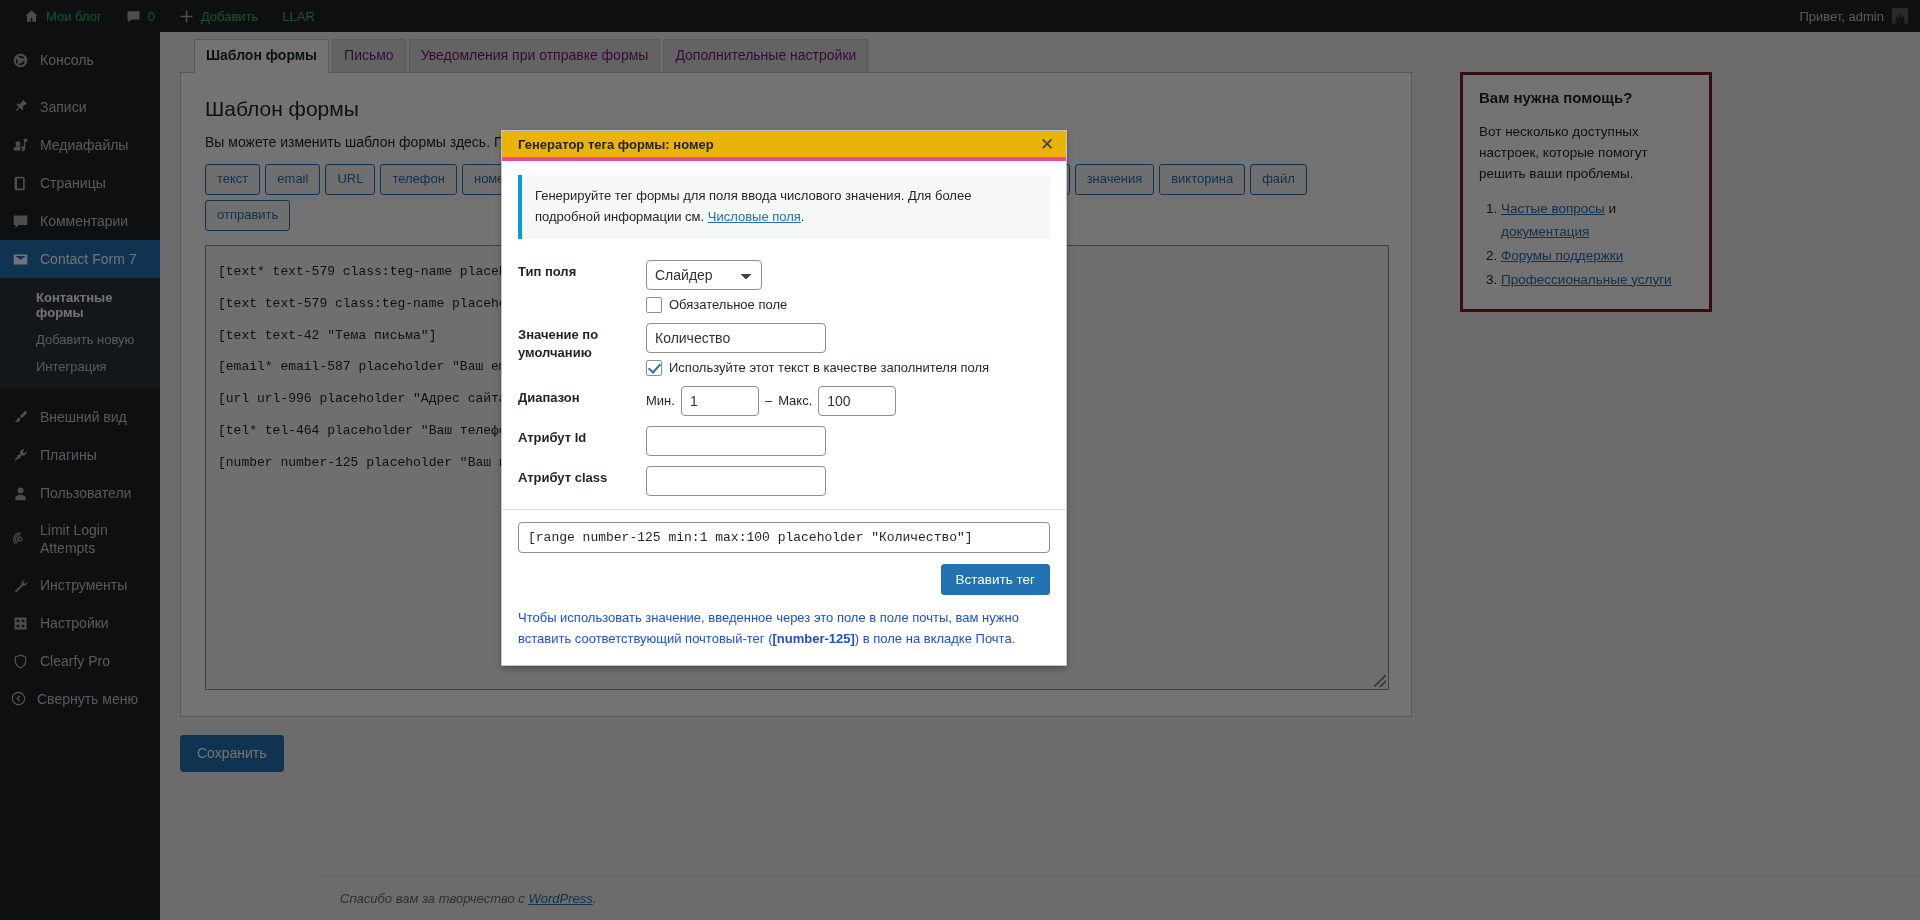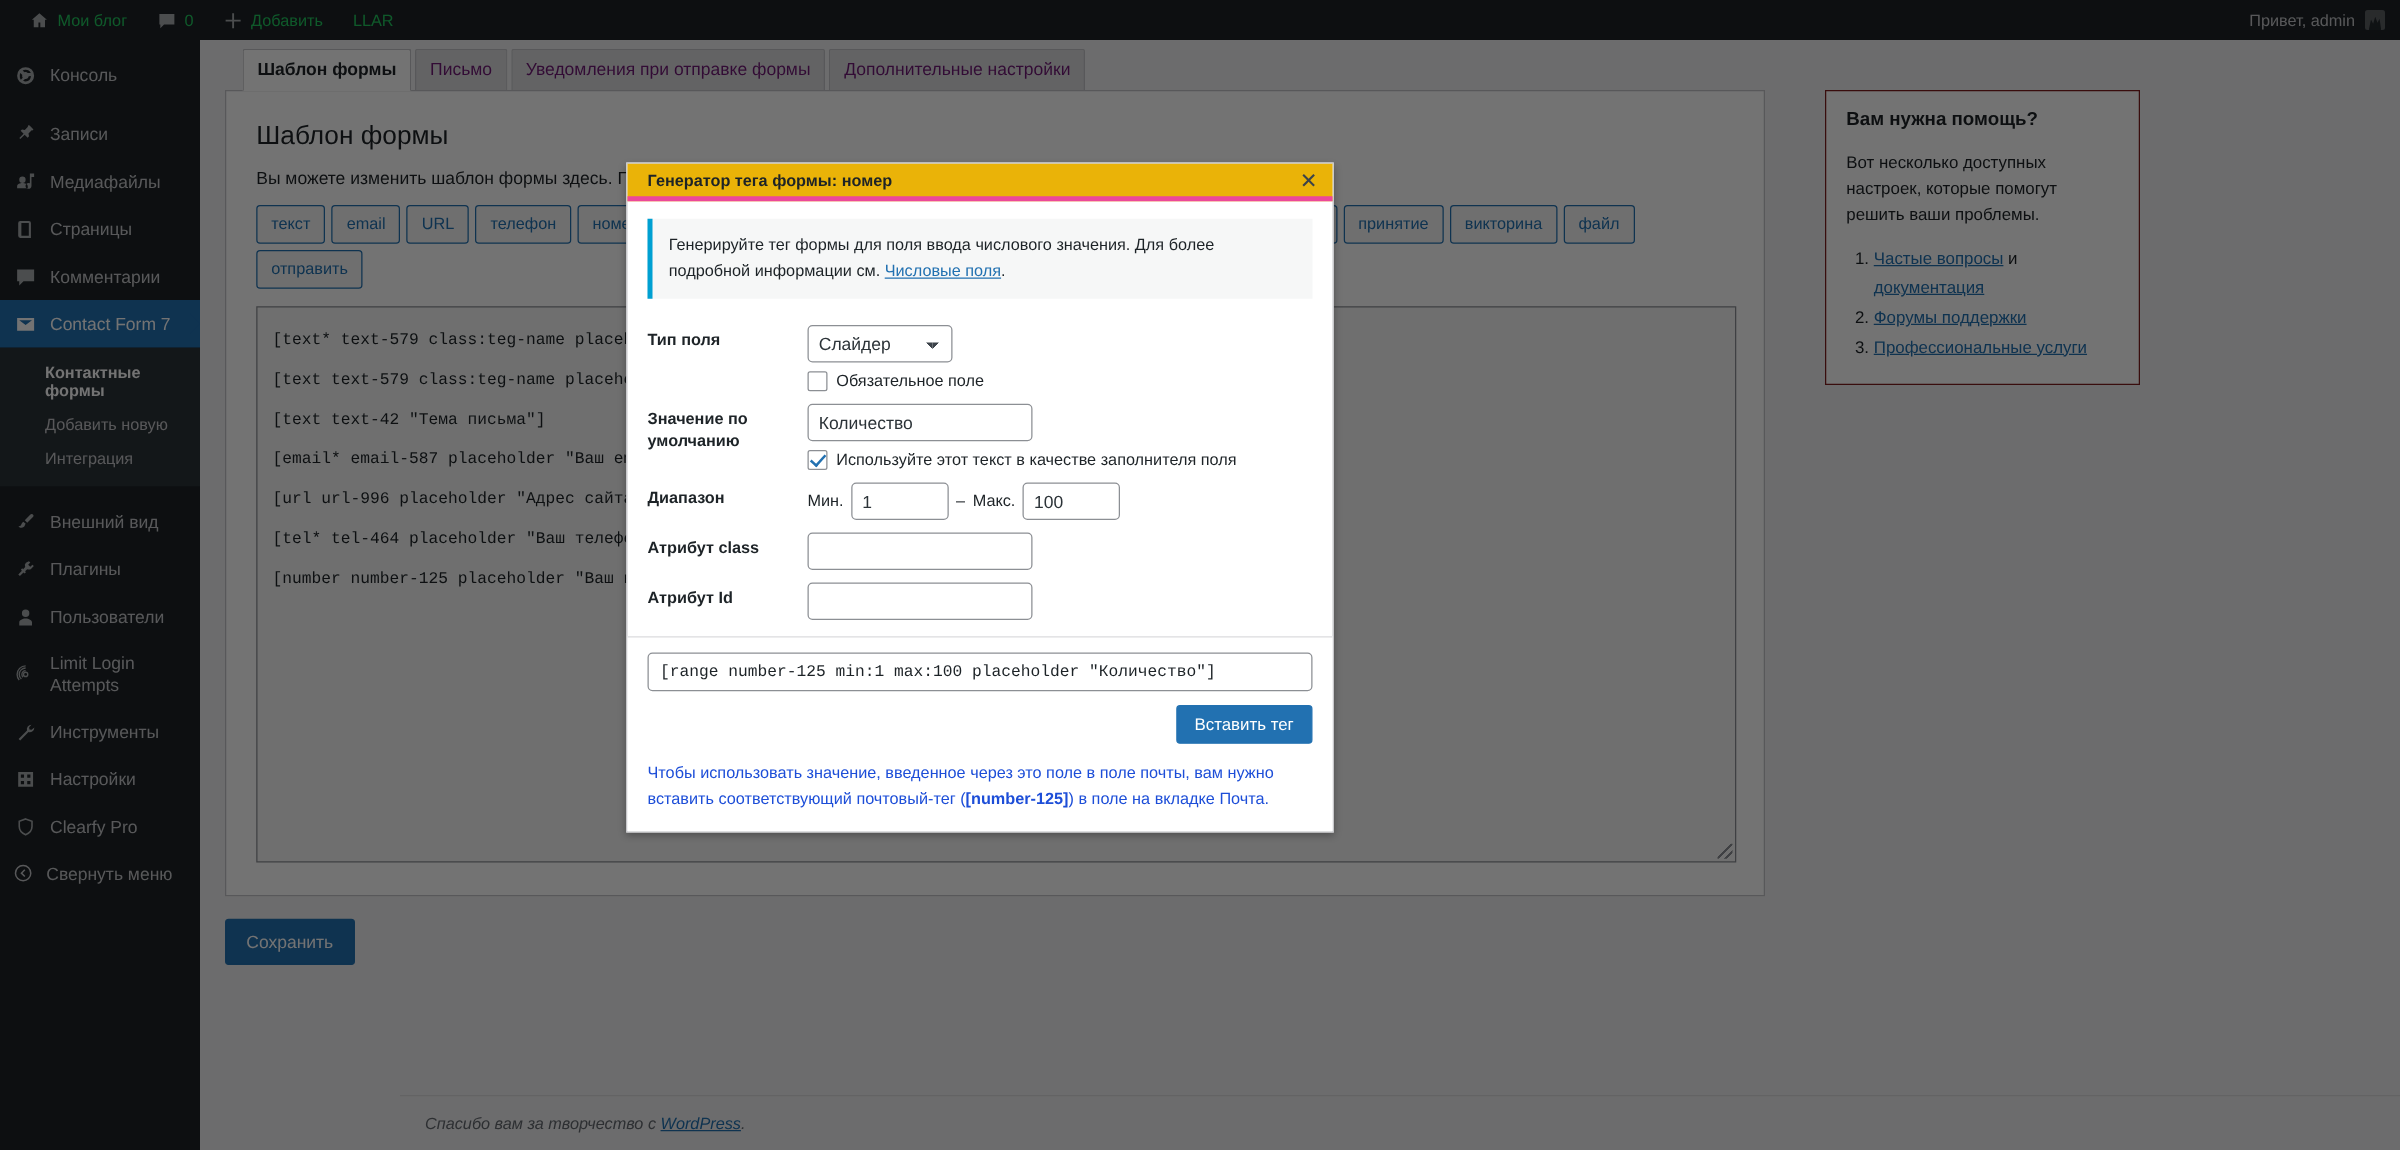--- a/index.html
+++ b/index.html
@@ -83,21 +83,21 @@
 
   .save-row { padding: 18px 0 0 20px; }
   .btn-primary {
     background: #2271b1; border: 1px solid #2271b1; color: #fff; font-size: 14px;
     padding: 7px 16px; border-radius: 3px; line-height: 1.5;
   }
 
   
   .helpbox {
     position: absolute; top: 40px; left: 1300px; width: 252px; background: #fff;
-    border: 1px solid #7f1d1d; padding: 14px 16px 18px 16px;
+    border: 3px solid #7f1d1d; padding: 14px 16px 18px 16px;
   }
   .helpbox h3 { margin: 0 0 16px 0; font-size: 15px; font-weight: 700; color: #1d2327; }
   .helpbox p { margin: 0 0 12px 0; font-size: 13.5px; color: #1d2327; line-height: 1.55; }
   .helpbox ol { margin: 0; padding-left: 22px; }
   .helpbox li { font-size: 13.5px; line-height: 1.75; color: #1d2327; }
   .helpbox a { color: #2271b1; }
 
   
   .footer {
     position: absolute; bottom: 0; left: 160px; width: 1760px; height: 44px;
@@ -374,21 +374,21 @@
       <button class="tagbtn">текст</button>
       <button class="tagbtn">email</button>
       <button class="tagbtn">URL</button>
       <button class="tagbtn">телефон</button>
       <button class="tagbtn">номер</button>
       <button class="tagbtn">дата</button>
       <button class="tagbtn">текстовая область</button>
       <button class="tagbtn">выпадающее меню</button>
       <button class="tagbtn">checkboxes</button>
       <button class="tagbtn">радиокнопки</button>
-      <button class="tagbtn">принятие</button>
+      <button class="tagbtn">значения</button>
       <button class="tagbtn">викторина</button>
       <button class="tagbtn">файл</button>
       <button class="tagbtn">отправить</button>
     </div>
 
     <div class="codearea"><span>[text* text-579 class:teg-name placeholder "Ваше имя"]</span>
 <span>[text text-579 class:teg-name placeholder "Ваше имя"]</span>
 <span>[text text-42 "Тема письма"]</span>
 <span>[email* email-587 placeholder "Ваш email"]</span>
 <span>[url url-996 placeholder "Адрес сайта"]</span>
@@ -461,25 +461,25 @@
           <div class="rangerow">
             <span>Мин.</span>
             <input class="txtin" value="1" style="">
             <span>–</span>
             <span>Макс.</span>
             <input class="txtin" value="100" style="">
           </div>
         </td>
       </tr>
       <tr>
-        <th>Атрибут class</th>
+        <th>Атрибут Id</th>
         <td><input class="txtin wide" value="" style=""></td>
       </tr>
       <tr>
-        <th>Атрибут Id</th>
+        <th>Атрибут class</th>
         <td><input class="txtin wide" value="" style=""></td>
       </tr>
     </tbody>
       </table>
   </div>
 
   <div class="modal-foot">
     <input class="taginput" value="[range number-125 min:1 max:100 placeholder &quot;Количество&quot;]" style="">
     <div class="insert-row">
       <button class="btn-insert">Вставить тег</button>

